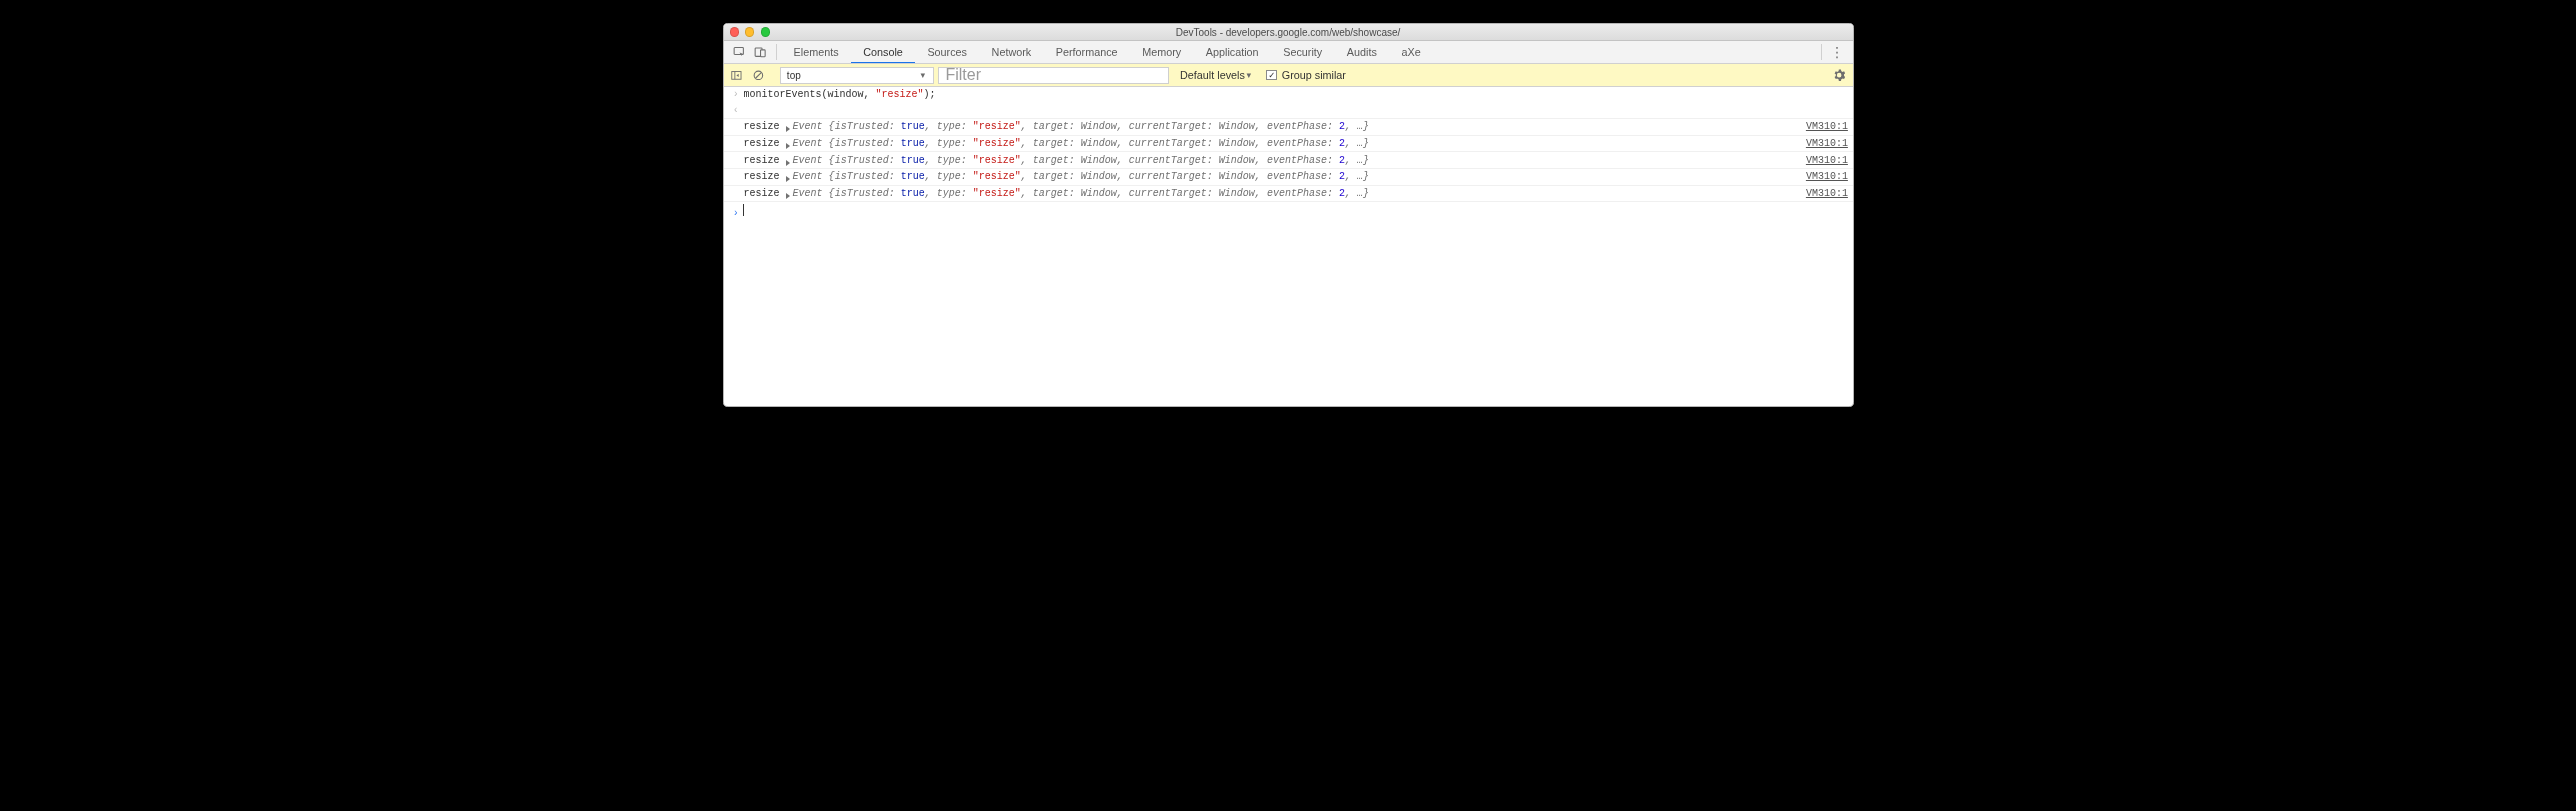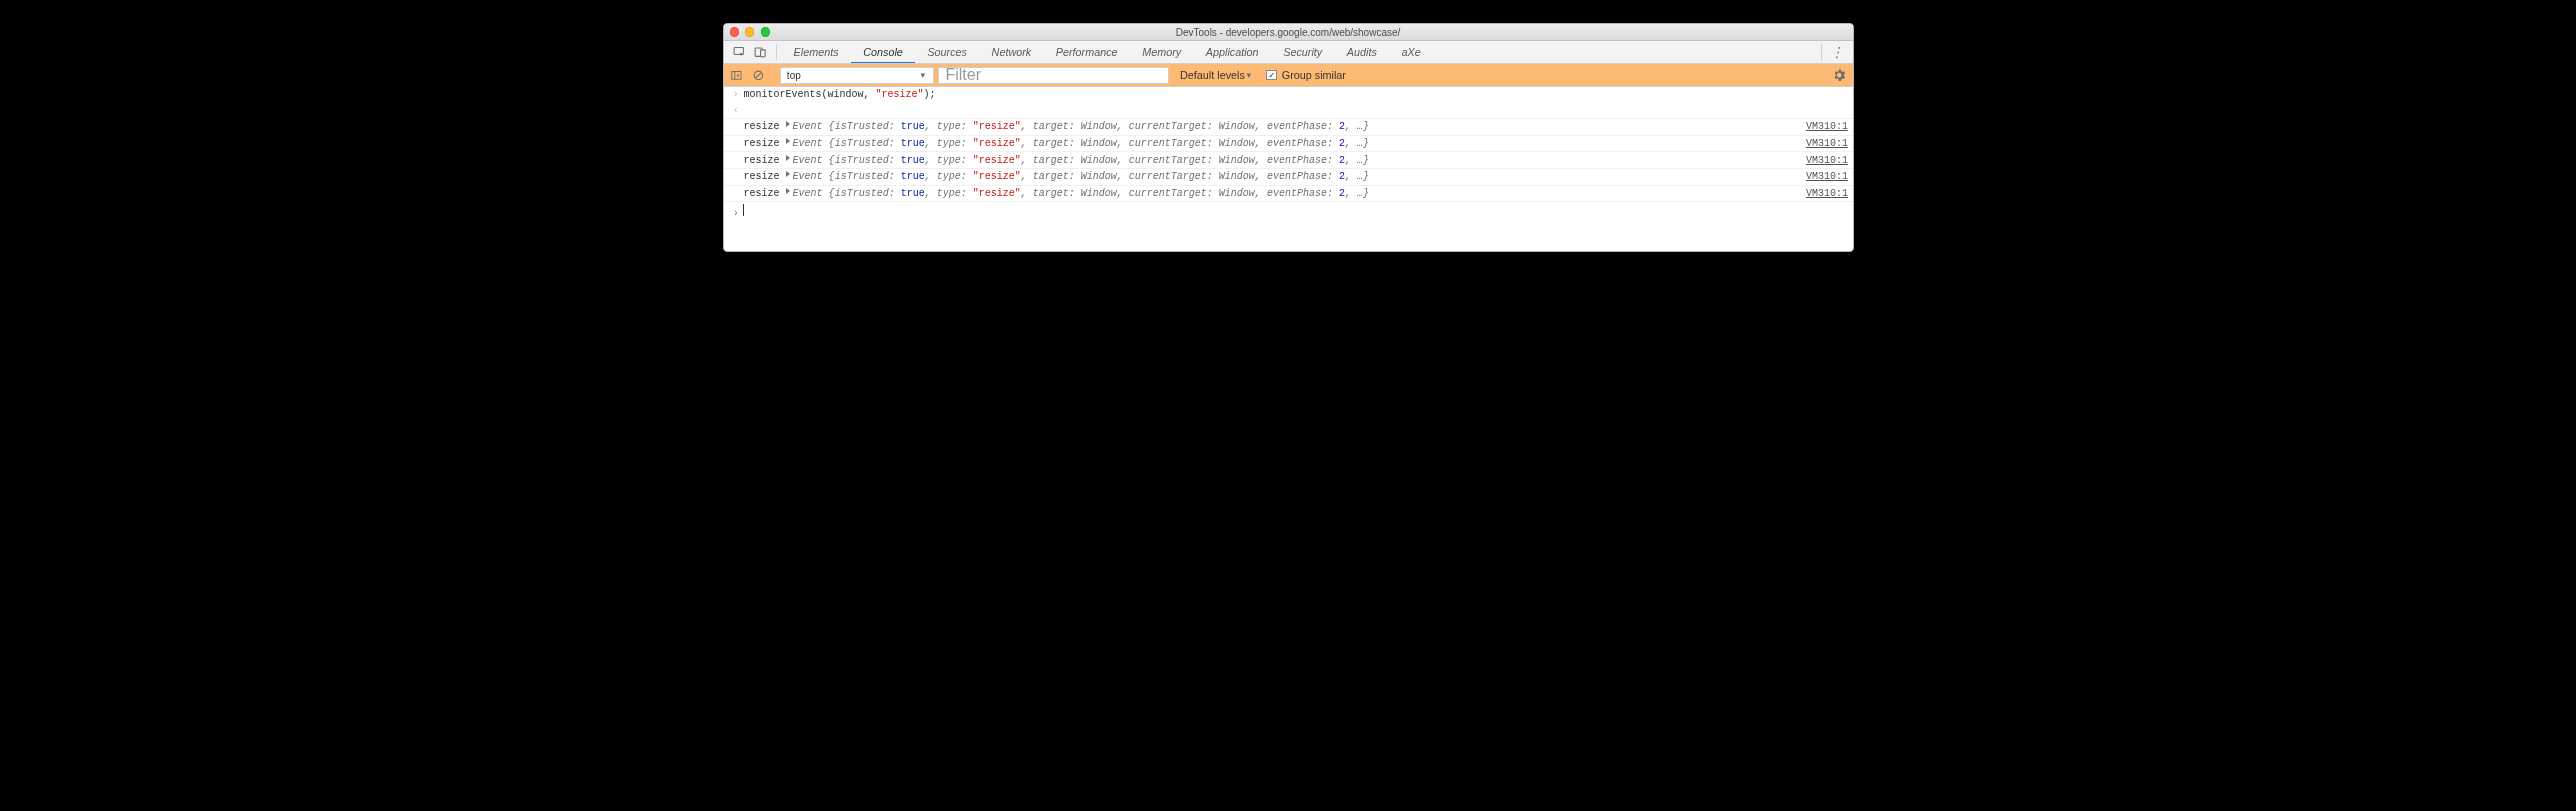--- a/index.html
+++ b/index.html
@@ -7,21 +7,21 @@
     margin: 0; padding: 0;
     background: #000000;
     font-family: "Helvetica Neue", "Lucida Grande", Arial, sans-serif;
     font-size: 9.3px;
     -webkit-font-smoothing: antialiased;
   }
   .window {
     position: relative;
     margin: 23px auto 0 auto;
     width: 1131px;
-    height: 229px;
+    height: 384px;
     background: #ffffff;
     border: 0.8px solid #b5b5b5;
     border-radius: 4.6px;
     overflow: hidden;
     box-shadow: 0 15.4px 31px rgba(0,0,0,0.5);
   }
   
   .titlebar {
     height: 17px;
     background: linear-gradient(#ececec, #dcdcdc);
@@ -46,21 +46,20 @@
     pointer-events: none;
   }
   
   .tabstrip {
     height: 23px;
     background: #f3f3f3;
     border-bottom: 0.8px solid #d0d0d0;
     display: flex;
     align-items: stretch;
     padding: 0 4.6px;
-    font-style: italic;
   }
   .tabicons { display:flex; align-items:center; gap:0; }
   .tabicon {
     width: 21.6px; height:23px;
     display:flex; align-items:center; justify-content:center;
     color:#6e6e6e;
   }
   .tabicon svg { width:12.3px; height:12.3px; display:block; }
   .divider {
     width:0.8px; background:#d0d0d0; margin: 3.1px 4.6px;
@@ -80,21 +79,21 @@
   }
   .spacer { flex:1; }
   .kebab {
     width:21.6px; display:flex; align-items:center; justify-content:center;
     color:#6e6e6e; font-size:14px; letter-spacing:0;
   }
 
   
   .console-toolbar {
     height: 23px;
-    background:#fdba74;
+    background:#fef9c3;
     border-bottom: 0.8px solid #d0d0d0;
     display:flex;
     align-items:center;
     padding: 0 4.6px;
     gap: 4.6px;
   }
   .ct-btn {
     width:17px; height:17px;
     display:flex; align-items:center; justify-content:center;
     color:#6e6e6e;
@@ -163,21 +162,21 @@
     min-height: 15.4px;
   }
   .row.noborder { border-bottom: none; }
   .gutter {
     width: 15.4px; flex: 0 0 15.4px;
     display:flex; justify-content:center; align-items:center;
     color:#367cf1;
     font-size: 10px;
   }
   .gutter.dim { color:#bdbdbd; }
-  .content { flex:1; display:flex; align-items:flex-start; flex-wrap:wrap; white-space: pre; }
+  .content { flex:1; display:flex; align-items:flex-end; flex-wrap:wrap; white-space: pre; }
   .link {
     color:#545454;
     text-decoration: underline;
     margin-left: auto;
     padding-left: 12.3px;
   }
   
   .c-plain { color:#303030; }
   .c-str { color:#c41a16; }
   .c-keyword-true { color:#0d22aa; }

